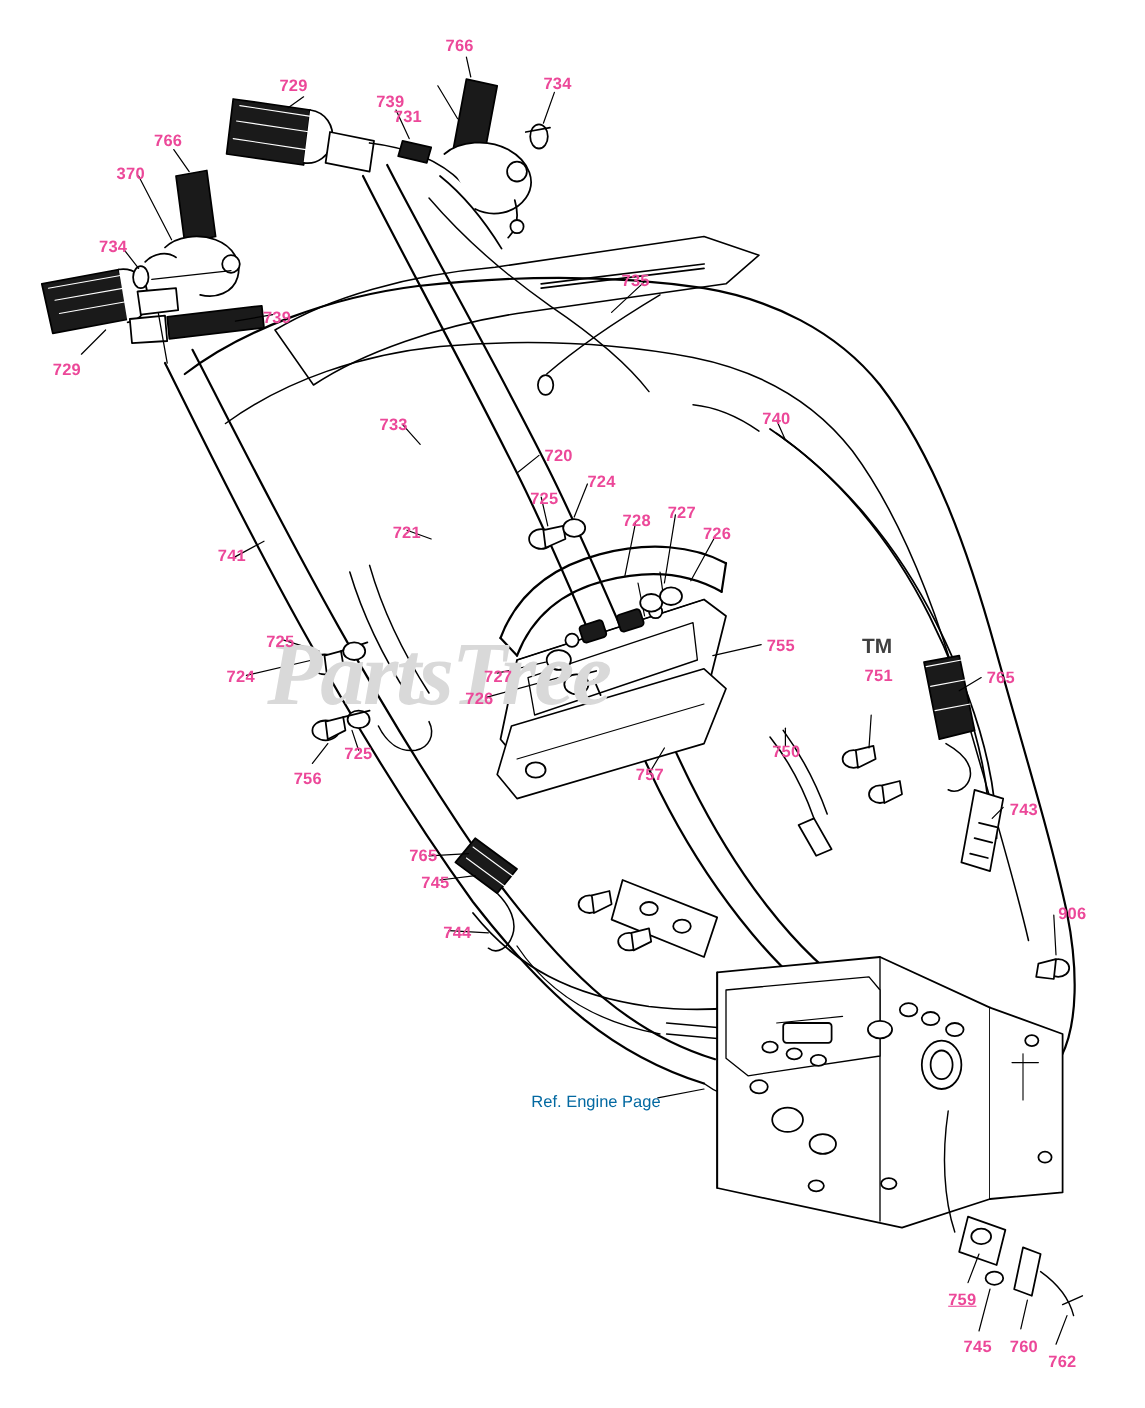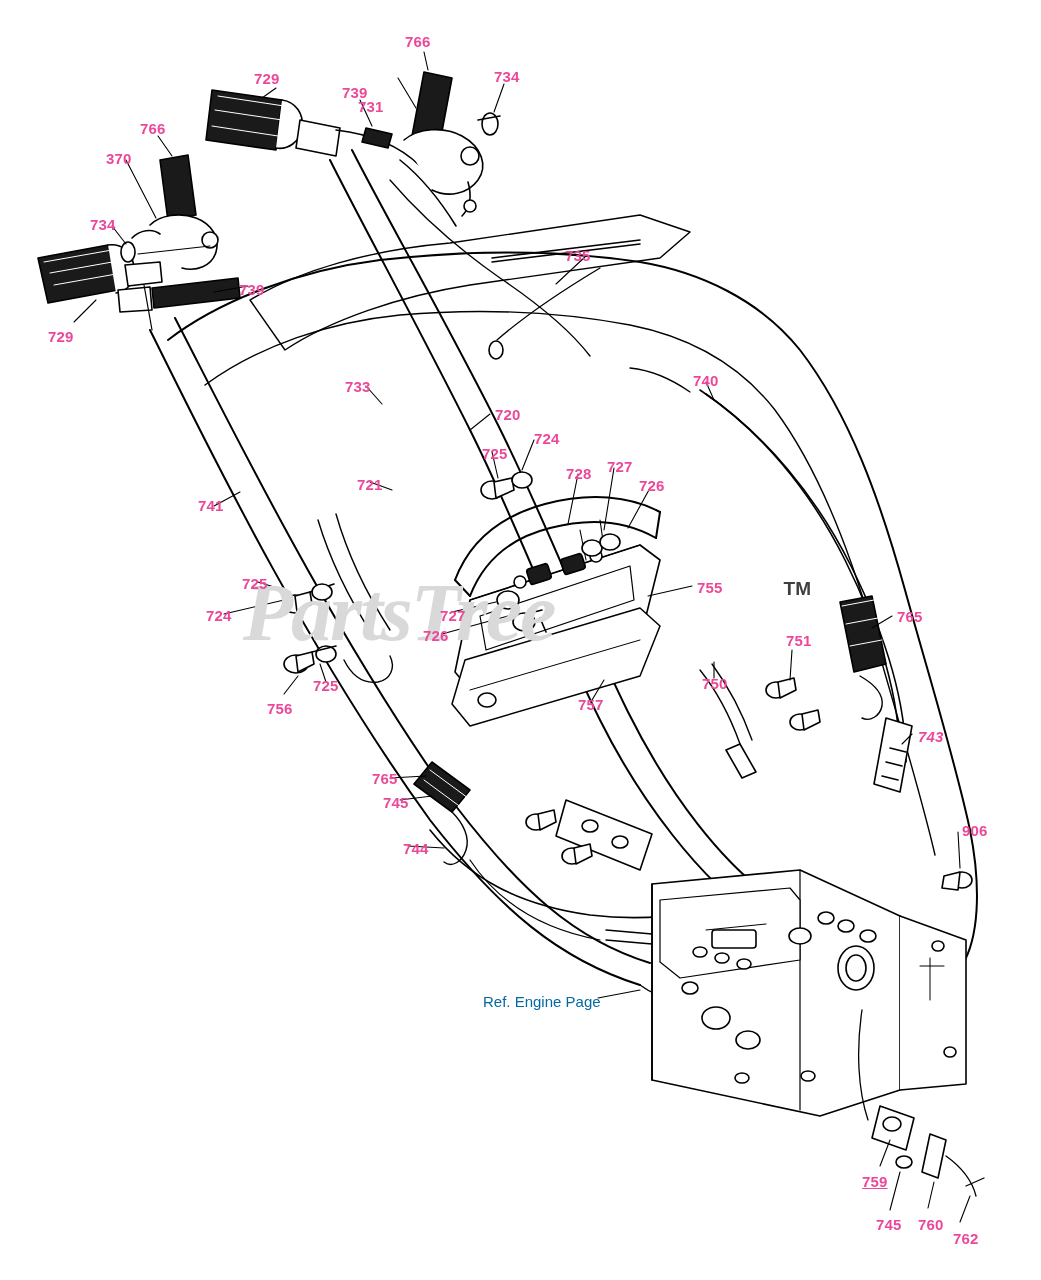--- a/index.html
+++ b/index.html
@@ -352,26 +352,26 @@
       <div class="callout" style="left: 566px; top: 465px;">728</div>
       <div class="callout" style="left: 607px; top: 458px;">727</div>
       <div class="callout" style="left: 639px; top: 477px;">726</div>
       <div class="callout" style="left: 198px; top: 497px;">741</div>
       <div class="callout" style="left: 697px; top: 579px;">755</div>
       <div class="callout" style="left: 242px; top: 575px;">725</div>
       <div class="callout" style="left: 206px; top: 607px;">724</div>
       <div class="callout" style="left: 440px; top: 607px;">727</div>
       <div class="callout" style="left: 423px; top: 627px;">726</div>
       <div class="callout" style="left: 897px; top: 608px;">765</div>
-      <div class="callout" style="left: 786px; top: 632px;">751</div>
+      <div class="callout" style="left: 786px; top: 606px;">751</div>
       <div class="callout" style="left: 702px; top: 655px; margin-top: 20px;">750</div>
       <div class="callout" style="left: 313px; top: 677px;">725</div>
       <div class="callout" style="left: 578px; top: 696px;">757</div>
       <div class="callout" style="left: 267px; top: 700px;">756</div>
-      <div class="callout" style="left: 918px; top: 728px; font-style: italic;">743</div>
+      <div class="callout" style="left: 918px; top: 728px;">743</div>
       <div class="callout" style="left: 372px; top: 770px;">765</div>
       <div class="callout" style="left: 383px; top: 794px;">745</div>
       <div class="callout" style="left: 962px; top: 822px;">906</div>
       <div class="callout" style="left: 389px; top: 840px; margin-left: 14px;">744</div>
       <div class="callout" style="left: 862px; top: 1173px; text-decoration: underline;">759</div>
       <div class="callout" style="left: 876px; top: 1216px;">745</div>
       <div class="callout" style="left: 918px; top: 1216px;">760</div>
       <div class="callout" style="left: 953px; top: 1230px;">762</div>
     </div>
   <div id="note-layer">

